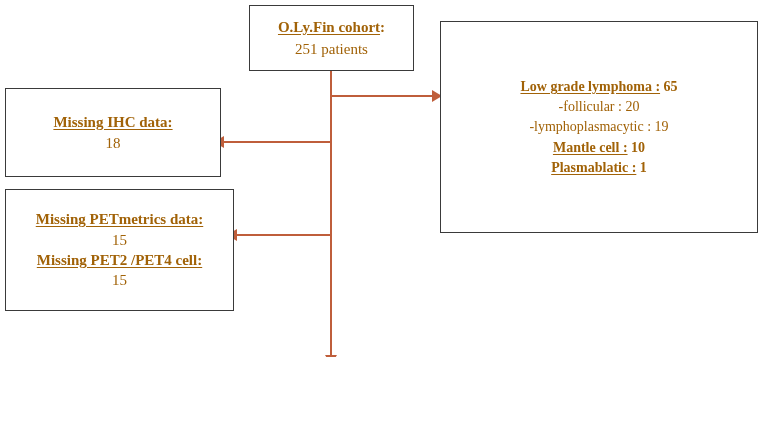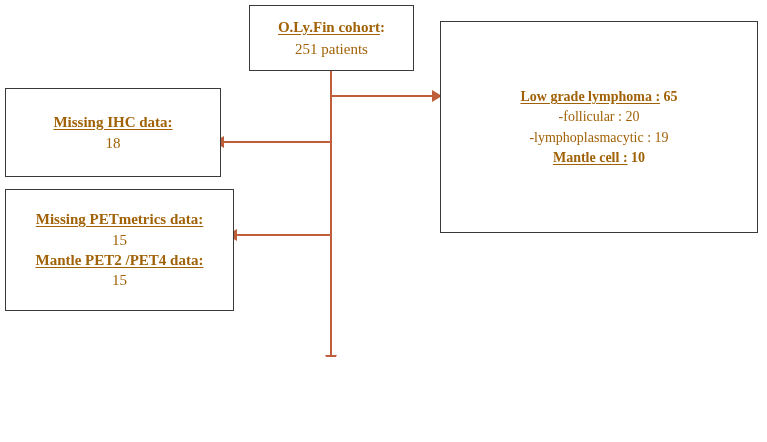--- a/index.html
+++ b/index.html
@@ -83,31 +83,32 @@
   <div class="box" id="cohort-box">
     <span class="ln"><span class="b u">O.Ly.Fin cohort</span><span class="b">:</span></span>
     <span class="ln reg">251 patients</span>
   </div>
 
   <div class="box" id="histology-box">
     <span class="ln"><span class="b u">Low grade lymphoma :</span>&nbsp;<span class="b">65</span></span>
     <span class="ln reg">-follicular : 20</span>
     <span class="ln reg">-lymphoplasmacytic : 19</span>
     <span class="ln"><span class="b u">Mantle cell :</span>&nbsp;<span class="b">10</span></span>
+    <span class="ln"><span class="b u">Plasmablatic :</span>&nbsp;<span class="b">1</span></span>
   </div>
 
   <div class="box" id="ihc-box">
     <span class="ln b u">Missing IHC data:</span>
     <span class="ln reg">18</span>
   </div>
 
   <div class="box" id="pet-box">
     <span class="ln b u">Missing PETmetrics data:</span>
     <span class="ln reg">15</span>
-    <span class="ln b u">Mantle PET2 /PET4 data:</span>
+    <span class="ln b u">Missing PET2 /PET4 cell:</span>
     <span class="ln reg">15</span>
   </div>
 
   <div class="box" id="eligible-box">
     <span class="ln reg">89</span>
   </div>
 
 </div>
 
 </body></html>

